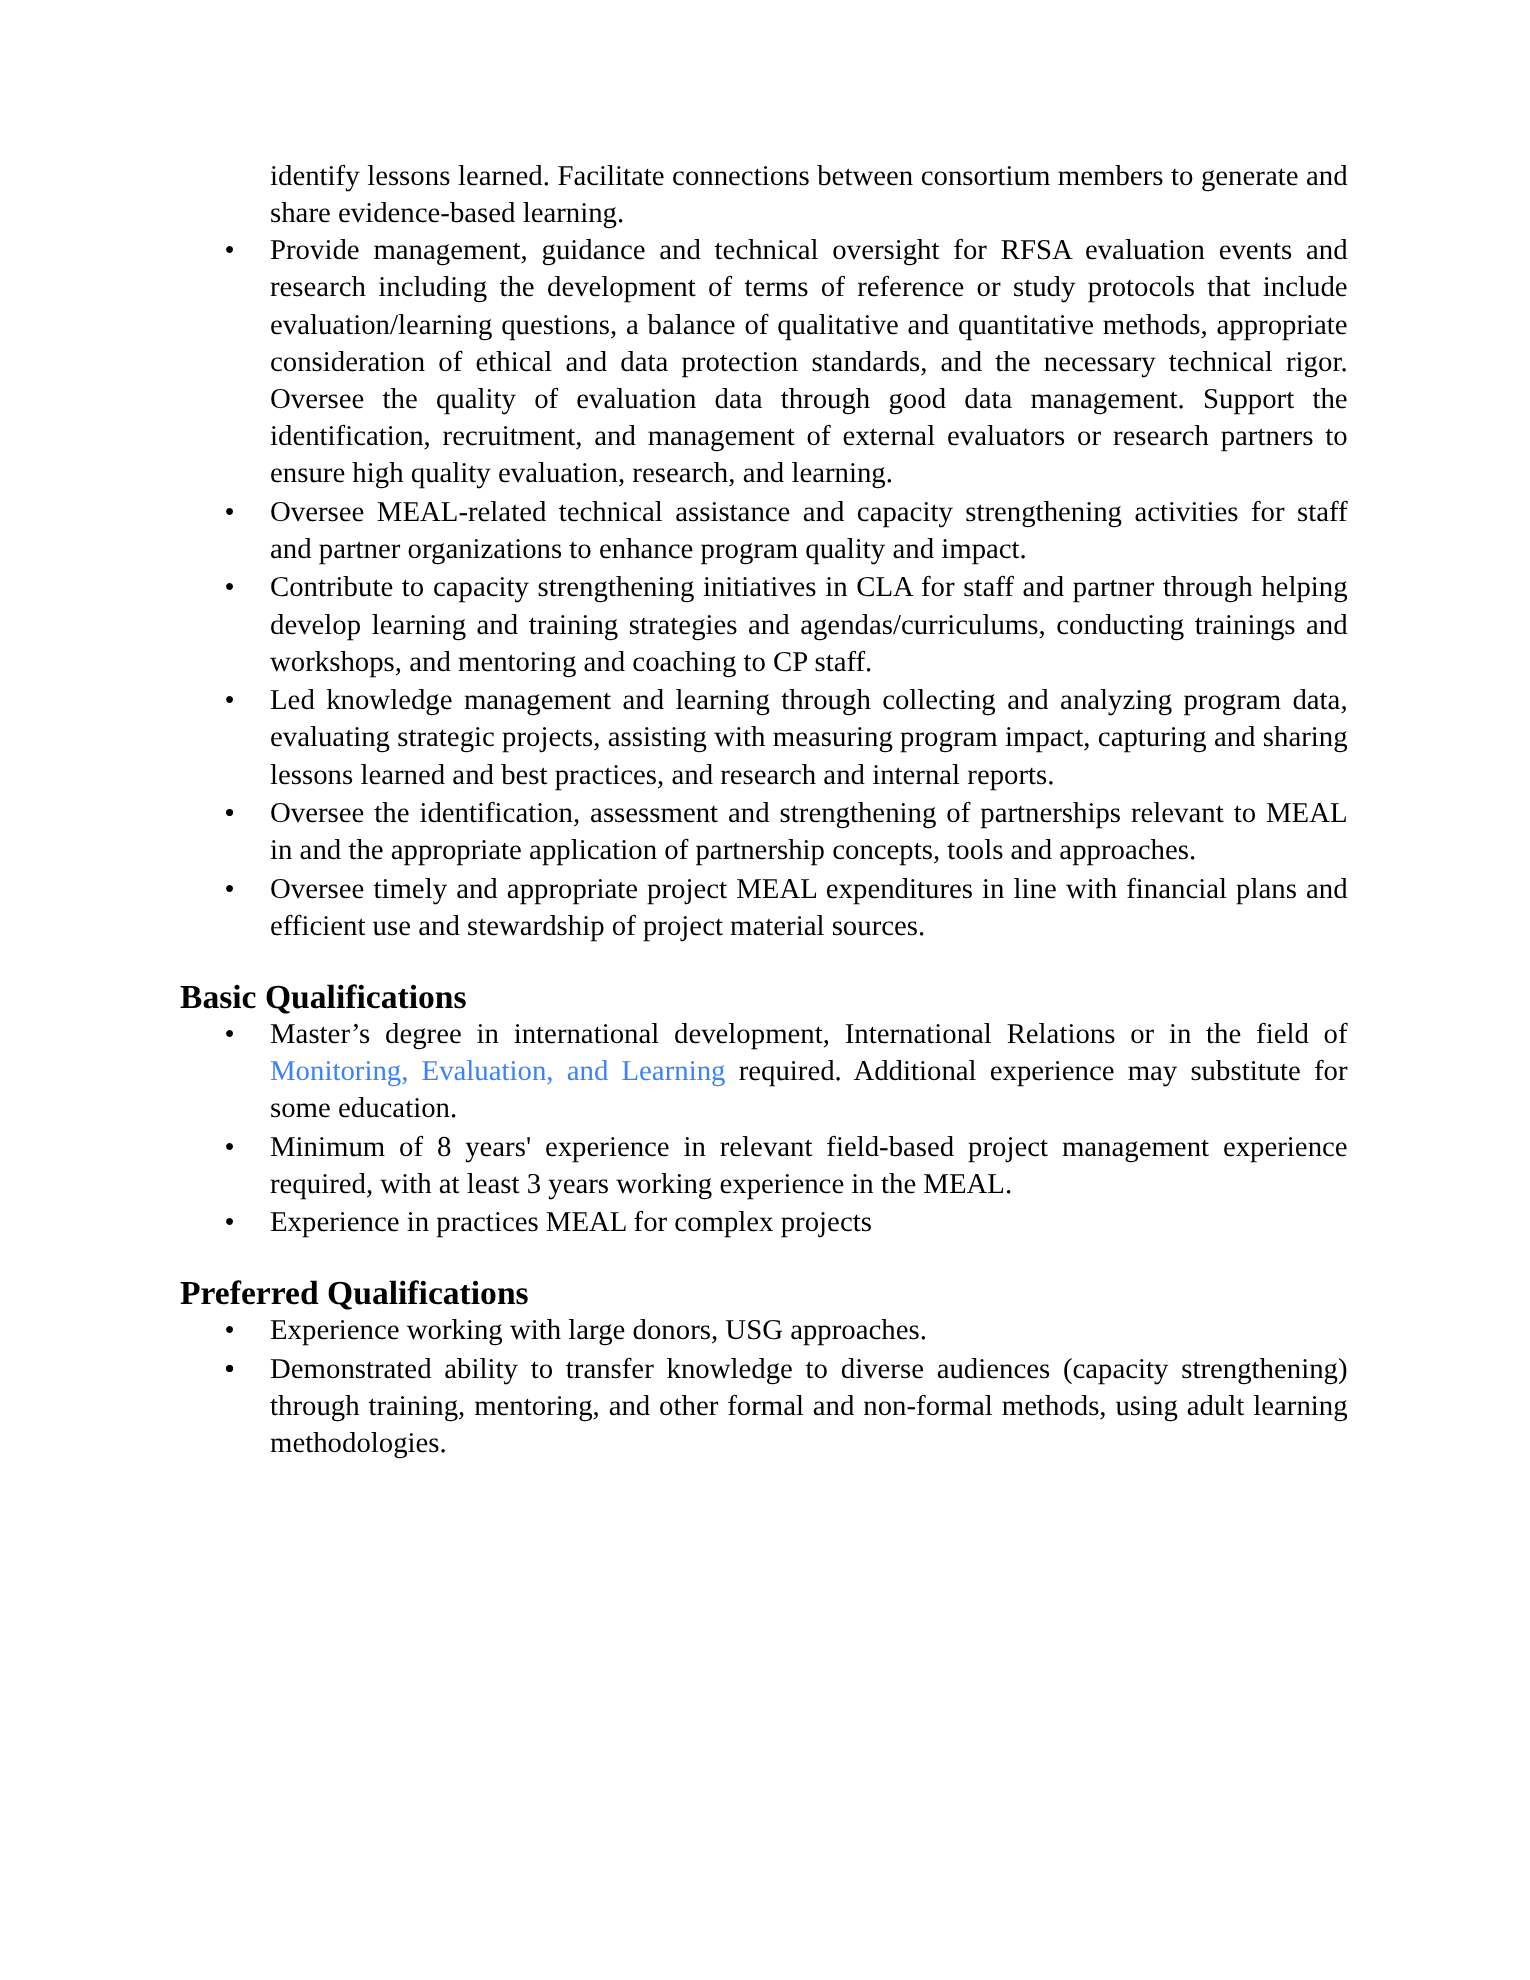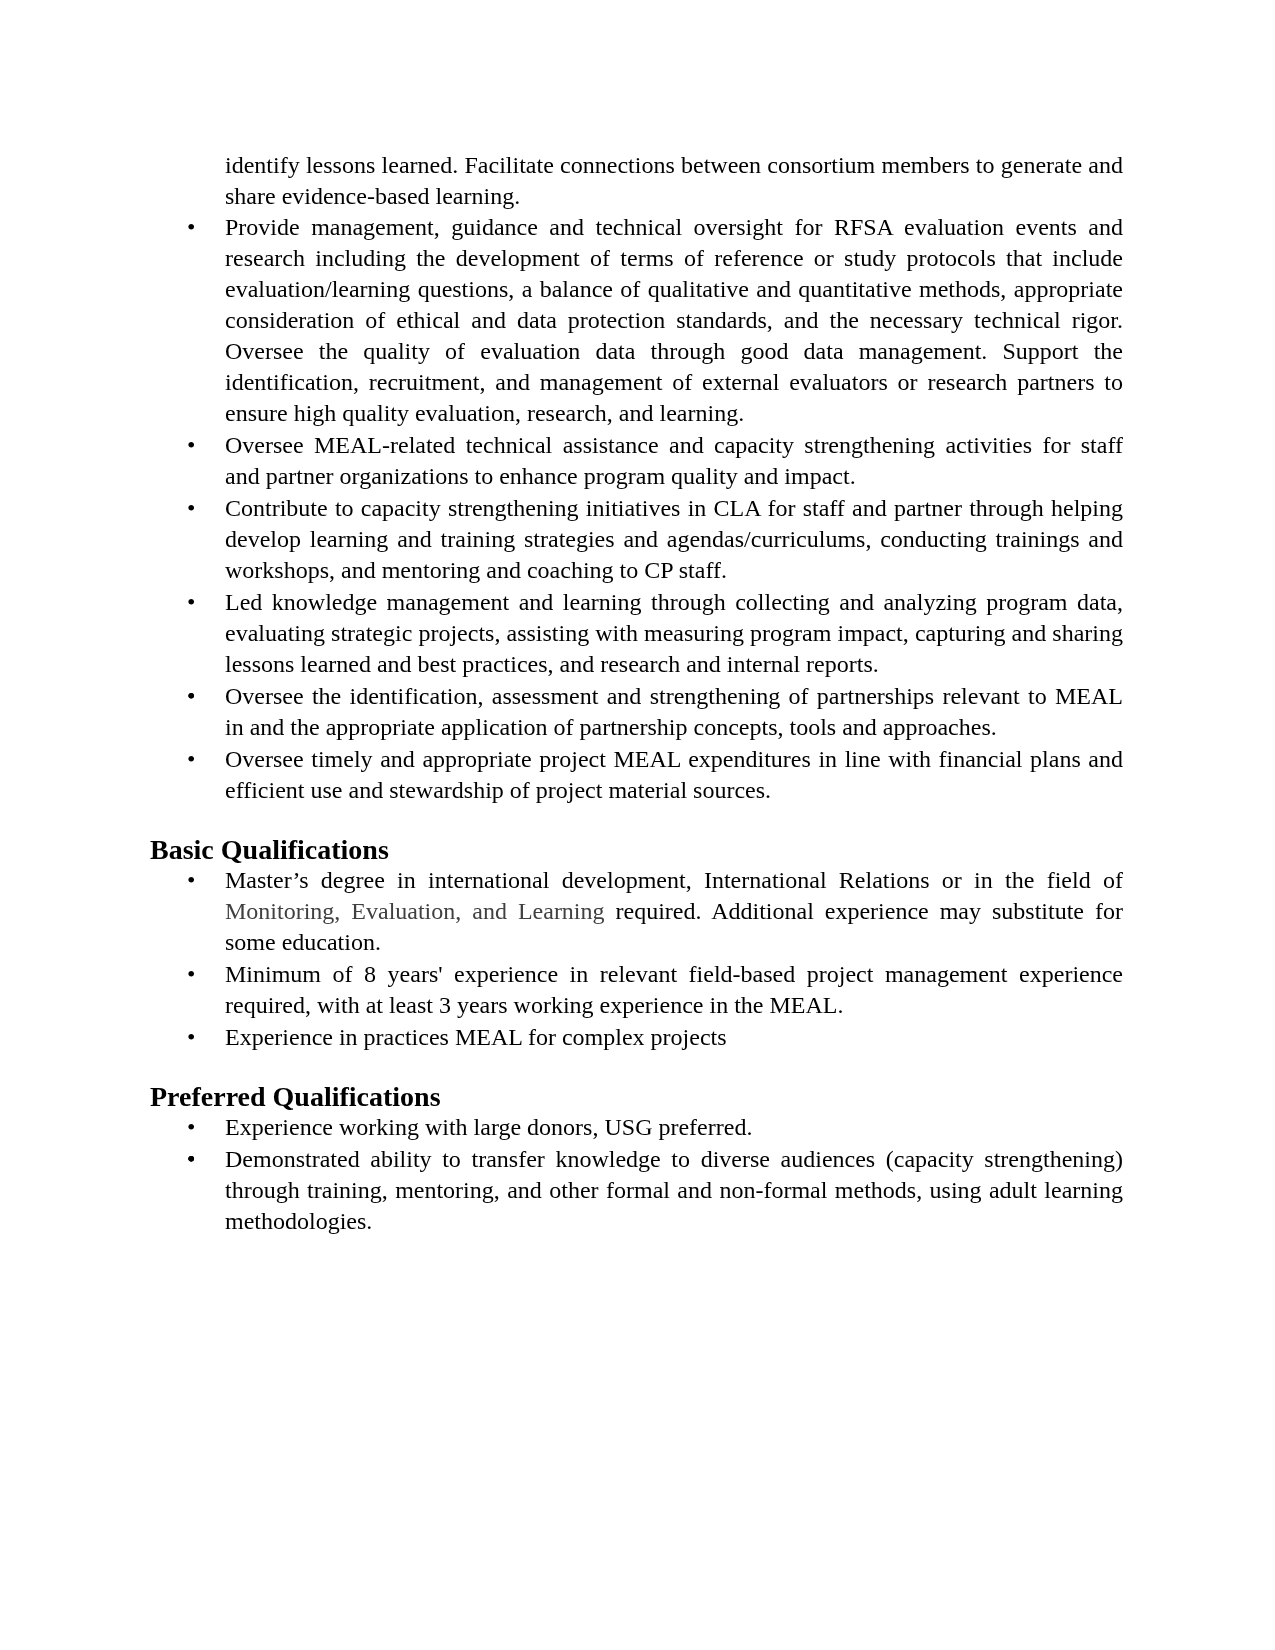--- a/index.html
+++ b/index.html
@@ -2,34 +2,34 @@
 <html><head>
 <meta charset="utf-8">
 <style>
   html, body { margin: 0; padding: 0; background: #ffffff; }
   body { width: 1275px; height: 1650px; position: relative; overflow: hidden; }
   .page {
     position: absolute; left: 0; top: 0; width: 1275px; height: 1650px;
     font-family: "Liberation Serif", "DejaVu Serif", serif;
     font-size: 24px; line-height: 31px; color: #000000;
   }
-  .content { position: absolute; left: 150px; top: 150px; width: 973px; }
+  .content { position: absolute; left: 150px; top: 132px; width: 973px; }
   ul.bullets { list-style: none; margin: 0; padding: 0; }
   ul.bullets li {
     position: relative; padding-left: 75px; text-align: justify;
     margin: 0 0 1px 0;
   }
   ul.bullets li .bullet {
     position: absolute; left: 37px; top: 0; width: 20px; text-align: left;
   }
   .cont { padding-left: 75px; text-align: justify; }
   h3.section-heading {
     font-size: 28px; font-weight: bold; margin: 28px 0 0 0; line-height: 31px;
   }
-  .link { color: #404040; }
+  .link { color: #3b82f6; }
 </style>
 </head>
 <body>
 
 <div class="page">
   <div class="content">
 
     <div class="cont">identify lessons learned. Facilitate connections between consortium members to generate and share evidence-based learning.</div>
 
     <ul class="bullets">
@@ -44,20 +44,20 @@
 
     <h3 class="section-heading">Basic Qualifications</h3>
     <ul class="bullets">
       <li><span class="bullet">•</span><span>Master’s degree in international development, International Relations or in the field of </span><span class="link">Monitoring, Evaluation, and Learning</span><span> required. Additional experience may substitute for some education.</span></li>
       <li><span class="bullet">•</span><span>Minimum of 8 years' experience in relevant field-based project management experience required, with at least 3 years working experience in the MEAL.</span></li>
       <li><span class="bullet">•</span><span>Experience in practices MEAL for complex projects</span></li>
     </ul>
 
     <h3 class="section-heading">Preferred Qualifications</h3>
     <ul class="bullets">
-      <li><span class="bullet">•</span><span>Experience working with large donors, USG preferred.</span></li>
+      <li><span class="bullet">•</span><span>Experience working with large donors, USG approaches.</span></li>
       <li><span class="bullet">•</span></li>
       <li><span class="bullet">•</span></li>
       <li><span class="bullet">•</span><span>Demonstrated ability to transfer knowledge to diverse audiences (capacity strengthening) through training, mentoring, and other formal and non-formal methods, using adult learning methodologies.</span></li>
     </ul>
 
   </div>
 </div>
 
 </body></html>

